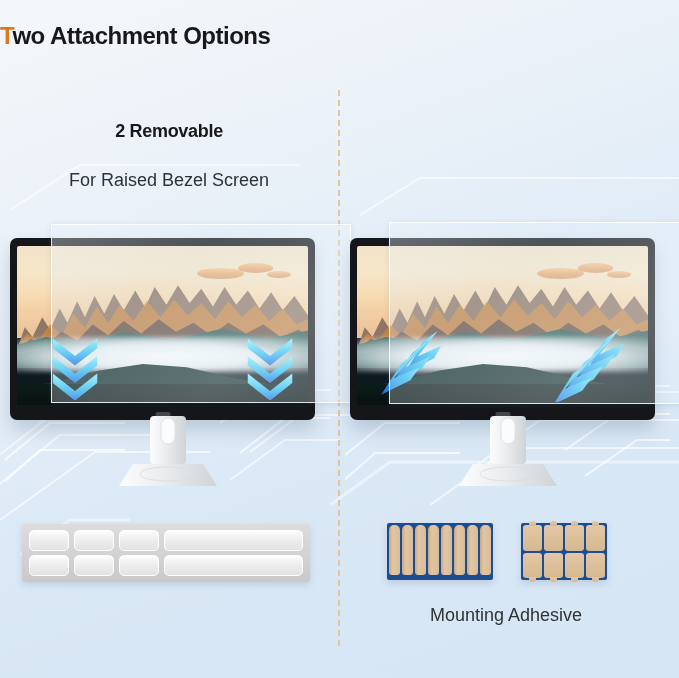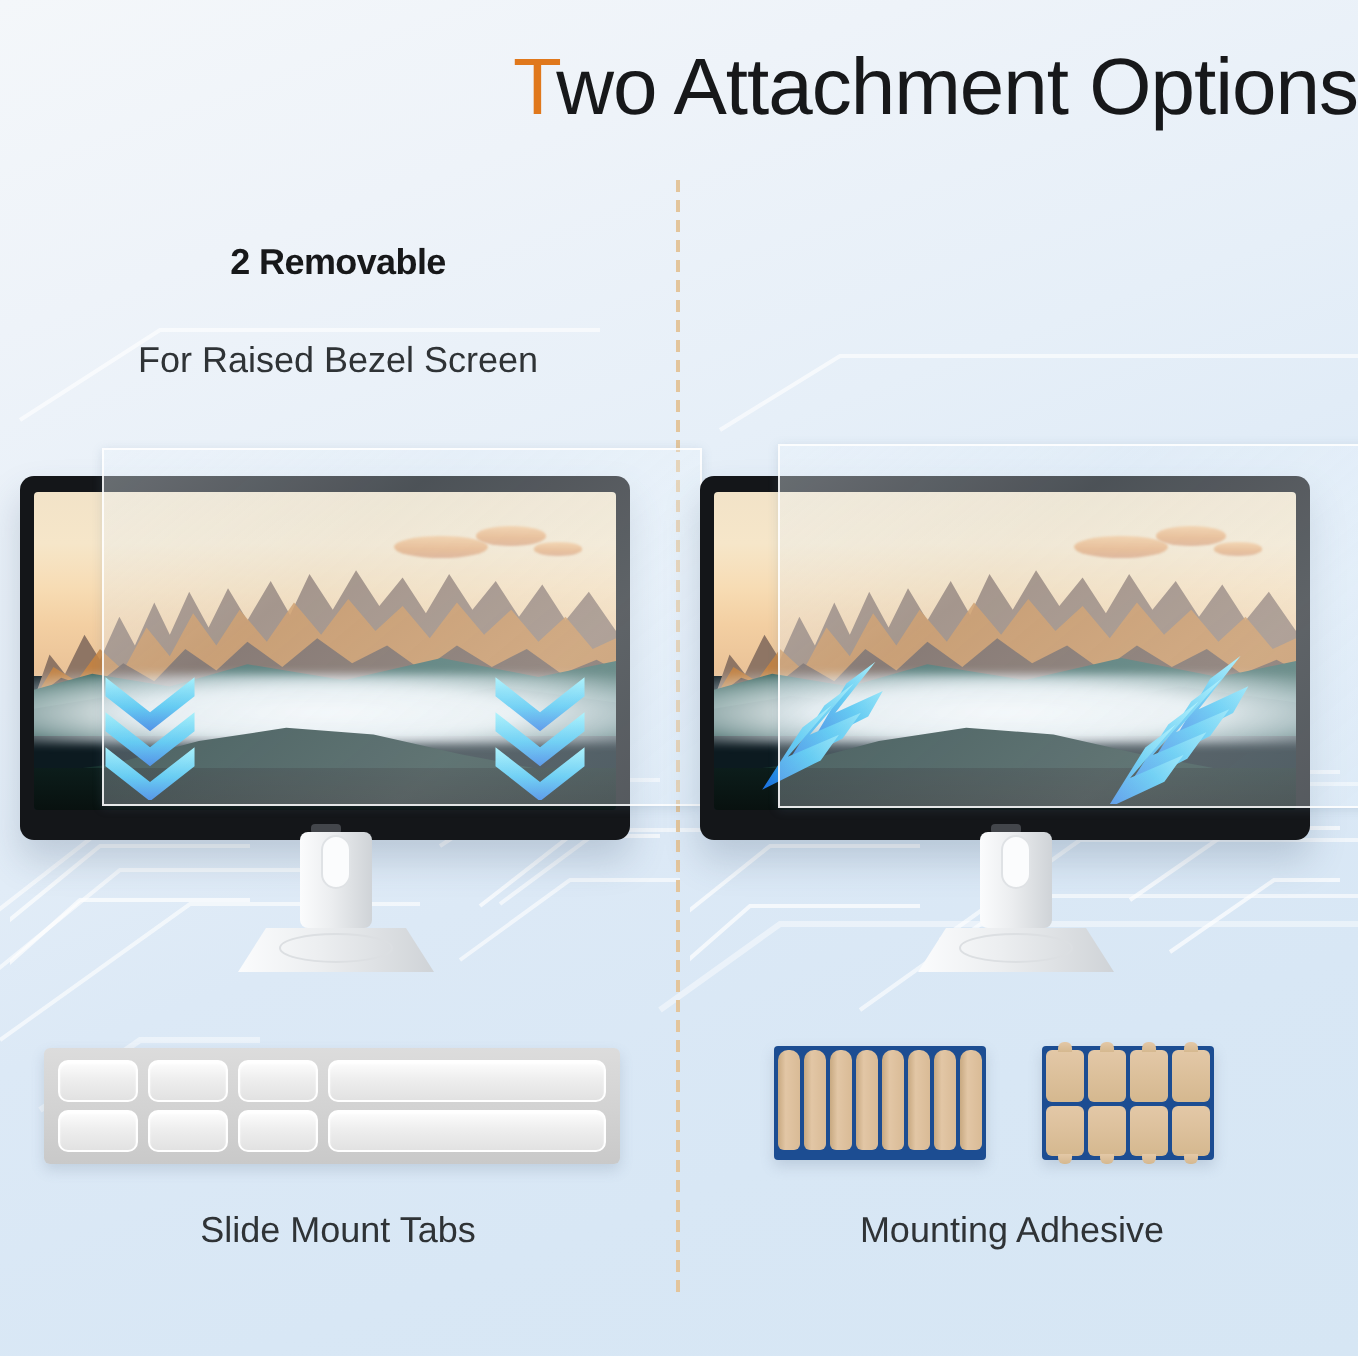--- a/index.html
+++ b/index.html
@@ -22,23 +22,23 @@
     overflow: hidden;
   }
 
   
   .bg-lines { position: absolute; inset: 0; pointer-events: none; }
 
   
   .title {
     position: absolute;
     top: 22px; left: 0; right: 0;
-    text-align: right;
-    font-size: 40px;
-    font-weight: 400;
+    text-align: left;
+    font-size: 24px;
+    font-weight: 700;
     letter-spacing: -0.5px;
     color: #17181a;
     white-space: nowrap;
   }
   .title .accent { color: #e0781c; }
 
   
   .divider {
     position: absolute;
     left: 338px; top: 90px;
@@ -468,16 +468,15 @@
     <div class="pad top"></div>
     <div class="pad top"></div>
     <div class="pad top"></div>
     <div class="pad top"></div>
     <div class="pad bottom"></div>
     <div class="pad bottom"></div>
     <div class="pad bottom"></div>
     <div class="pad bottom"></div>
   </div>
 
-  <div class="caption left">Slide Mount Tabs</div>
   <div class="caption right">Mounting Adhesive</div>
 
 </div>
 
 </body></html>

